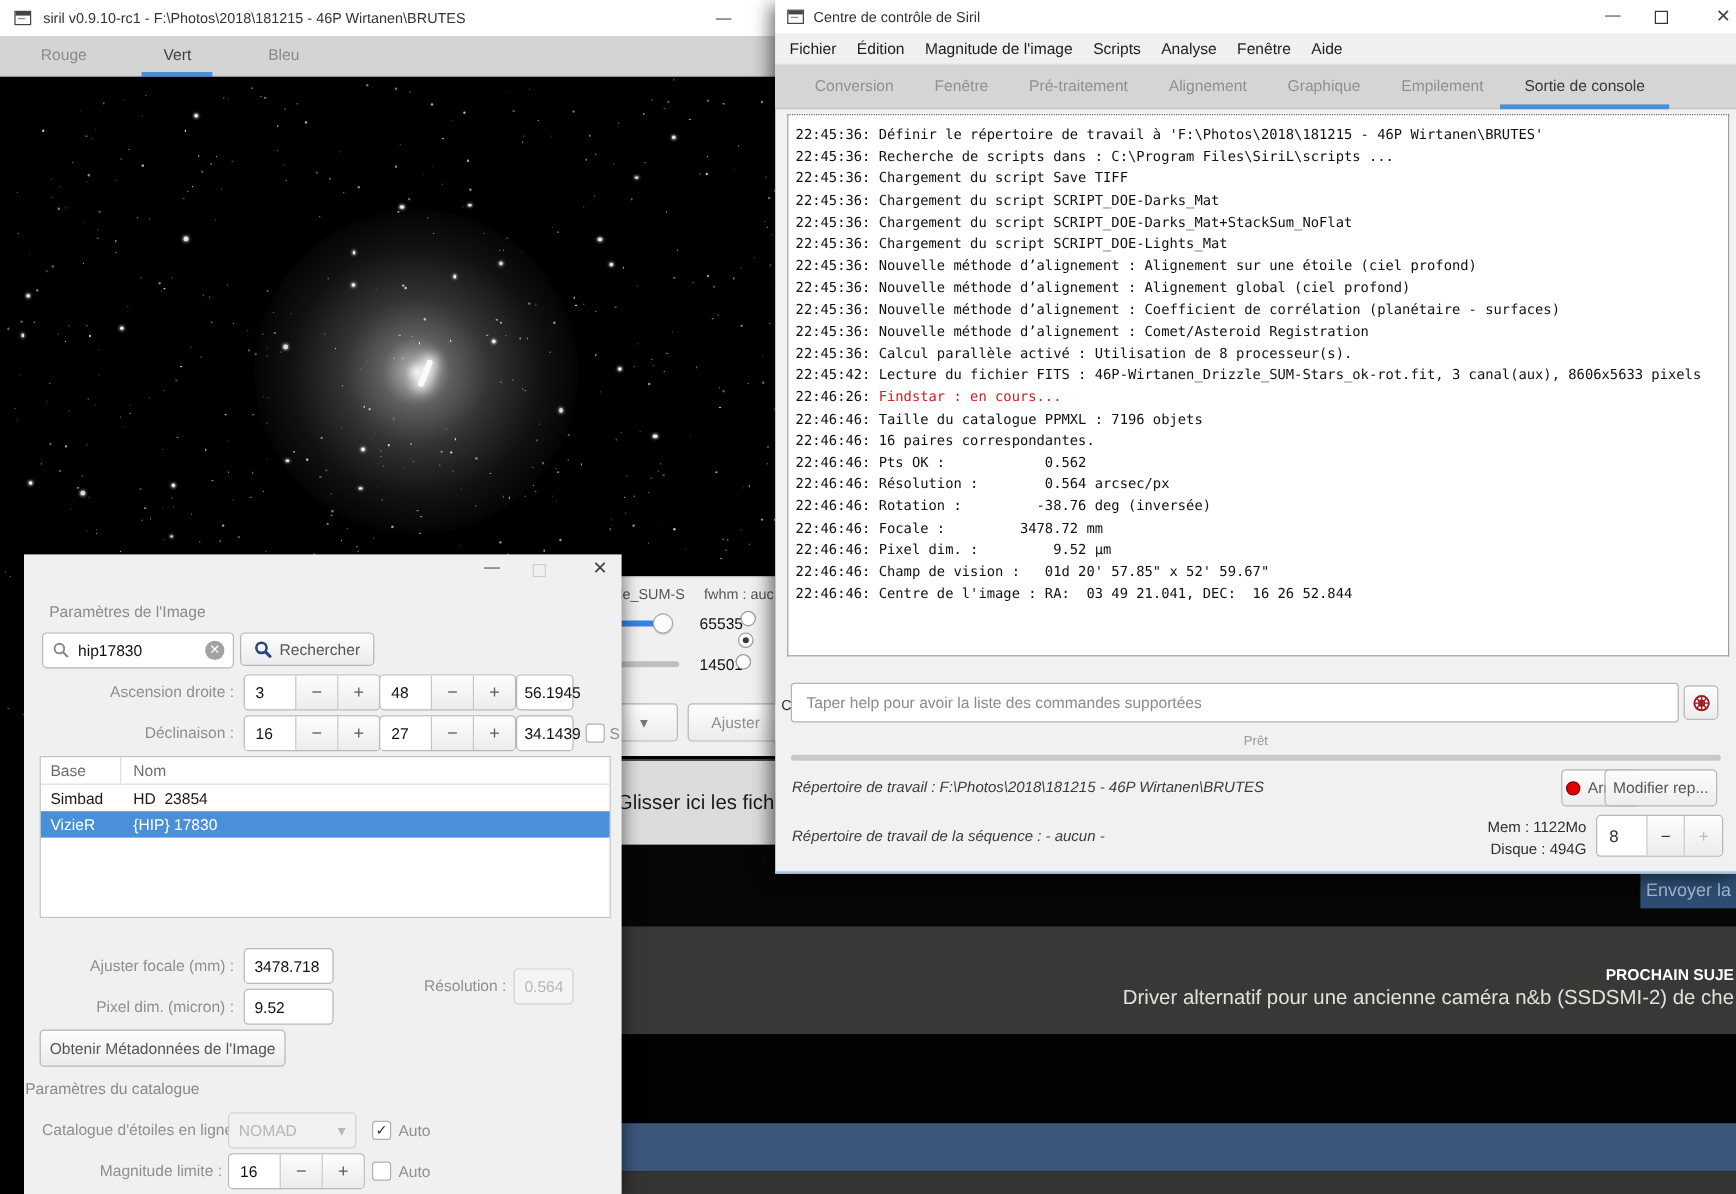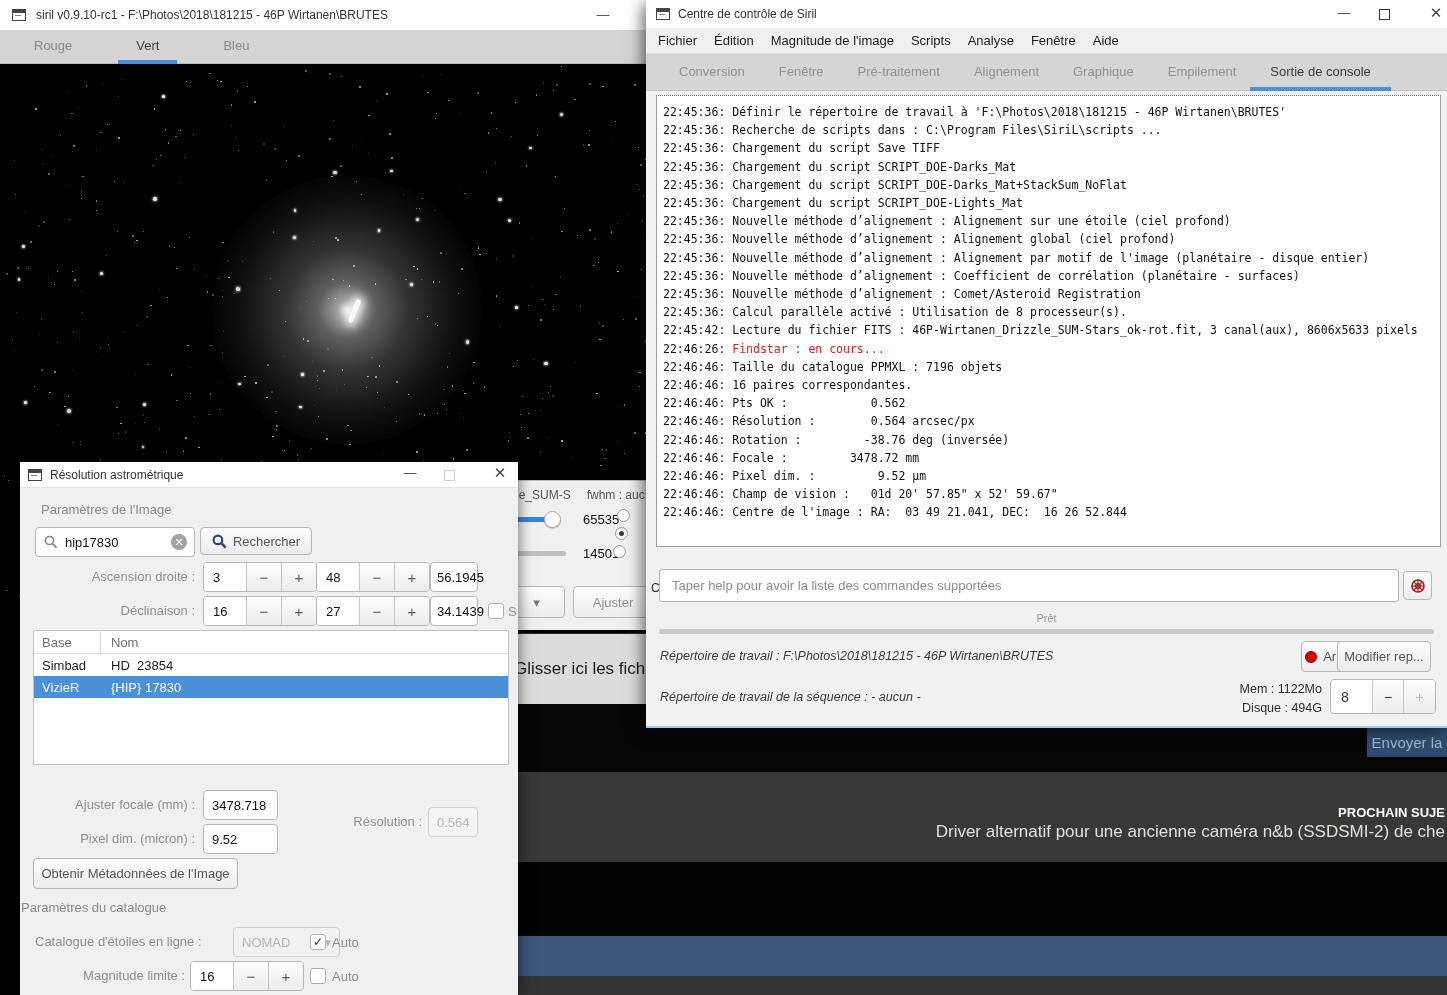--- a/index.html
+++ b/index.html
@@ -135,21 +135,21 @@
   .tbl-row { display:flex; height:22px; align-items:center; color:#1a1a1a; white-space:pre; }
   .tbl-row .c0 { width:67px; padding-left:8px; }
   .tbl-row .c1 { padding-left:10px; }
   .tbl-row.sel { background:#4a90d9; color:#fff; }
 
   #search-entry svg, #search-btn svg { flex:none; }
   .clear-ic { width:16px; height:16px; border-radius:50%; background:#a2a2a2; color:#fff; font-size:11px;
               line-height:16px; text-align:center; margin-left:auto; margin-right:7px; }
 
   .combo { position:absolute; height:30px; background:#f1f1f1; border:1px solid #cfcfcf; border-radius:4px;
-           display:flex; align-items:center; font-size:13px; color:#b5b5b5; padding:0 8px; justify-content:space-between;margin-left:43px; }
+           display:flex; align-items:center; font-size:13px; color:#b5b5b5; padding:0 8px; justify-content:space-between; }
 </style>
 </head>
 <body>
 
 <div class="abs" id="main-win">
   <div class="abs titlebar" id="main-title">
     <span class="win-icon"></span>
     <span>siril v0.9.10-rc1 - F:\Photos\2018\181215 - 46P Wirtanen\BRUTES</span>
   </div>
   <div class="abs cap-btn" id="main-min">—</div>
@@ -758,24 +758,20 @@
 </div>
 <div class="abs" id="band-dark">
   <span id="next-subject">PROCHAIN SUJE</span>
   <span id="driver-text">Driver alternatif pour une ancienne caméra n&amp;b (SSDSMI-2) de che</span>
 </div>
 <div class="abs" id="band-black2"></div>
 <div class="abs" id="band-blue"></div>
 <div class="abs" id="band-footer"></div>
 
 <div class="abs" id="dlg">
-  <div class="titlebar" id="dlg-title">
-    <span class="win-icon"></span>
-    <span>Résolution astrométrique</span>
-  </div>
   <div class="abs cap-btn" id="dlg-min">—</div>
   <div class="abs" id="dlg-max"></div>
   <div class="abs cap-btn" id="dlg-close">✕</div>
 
   <span class="section-label" style="top:40px">Paramètres de l'Image</span>
 
   <div class="entry" id="search-entry" style="left:15px;top:65px;width:160px;height:30px;padding-left:8px">
     <svg width="14" height="14" viewBox="0 0 14 14">
       <circle cx="5.5" cy="5.5" r="4" stroke="#8a8a8a" stroke-width="1.6" fill="none"></circle>
       <line x1="8.6" y1="8.6" x2="12.5" y2="12.5" stroke="#8a8a8a" stroke-width="1.8"></line>
@@ -902,21 +898,20 @@
 
   <div id="console-log">
       <div class="log-line"><span class="log-time">22:45:36: </span><span class="log-msg">Définir le répertoire de travail à 'F:\Photos\2018\181215 - 46P Wirtanen\BRUTES'</span></div>
       <div class="log-line"><span class="log-time">22:45:36: </span><span class="log-msg">Recherche de scripts dans : C:\Program Files\SiriL\scripts ...</span></div>
       <div class="log-line"><span class="log-time">22:45:36: </span><span class="log-msg">Chargement du script Save TIFF</span></div>
       <div class="log-line"><span class="log-time">22:45:36: </span><span class="log-msg">Chargement du script SCRIPT_DOE-Darks_Mat</span></div>
       <div class="log-line"><span class="log-time">22:45:36: </span><span class="log-msg">Chargement du script SCRIPT_DOE-Darks_Mat+StackSum_NoFlat</span></div>
       <div class="log-line"><span class="log-time">22:45:36: </span><span class="log-msg">Chargement du script SCRIPT_DOE-Lights_Mat</span></div>
       <div class="log-line"><span class="log-time">22:45:36: </span><span class="log-msg">Nouvelle méthode d’alignement : Alignement sur une étoile (ciel profond)</span></div>
       <div class="log-line"><span class="log-time">22:45:36: </span><span class="log-msg">Nouvelle méthode d’alignement : Alignement global (ciel profond)</span></div>
-      <div class="log-line"><span class="log-time">22:45:36: </span><span class="log-msg">Nouvelle méthode d’alignement : Alignement par motif de l'image (planétaire - disque entier)</span></div>
       <div class="log-line"><span class="log-time">22:45:36: </span><span class="log-msg">Nouvelle méthode d’alignement : Coefficient de corrélation (planétaire - surfaces)</span></div>
       <div class="log-line"><span class="log-time">22:45:36: </span><span class="log-msg">Nouvelle méthode d’alignement : Comet/Asteroid Registration</span></div>
       <div class="log-line"><span class="log-time">22:45:36: </span><span class="log-msg">Calcul parallèle activé : Utilisation de 8 processeur(s).</span></div>
       <div class="log-line"><span class="log-time">22:45:42: </span><span class="log-msg">Lecture du fichier FITS : 46P-Wirtanen_Drizzle_SUM-Stars_ok-rot.fit, 3 canal(aux), 8606x5633 pixels</span></div>
       <div class="log-line"><span class="log-time">22:46:26: </span><span class="log-msg red">Findstar : en cours...</span></div>
       <div class="log-line"><span class="log-time">22:46:46: </span><span class="log-msg">Taille du catalogue PPMXL : 7196 objets</span></div>
       <div class="log-line"><span class="log-time">22:46:46: </span><span class="log-msg">16 paires correspondantes.</span></div>
       <div class="log-line"><span class="log-time">22:46:46: </span><span class="log-msg">Pts OK :            0.562</span></div>
       <div class="log-line"><span class="log-time">22:46:46: </span><span class="log-msg">Résolution :        0.564 arcsec/px</span></div>
       <div class="log-line"><span class="log-time">22:46:46: </span><span class="log-msg">Rotation :         -38.76 deg (inversée)</span></div>

